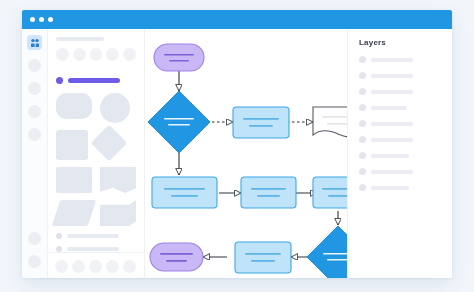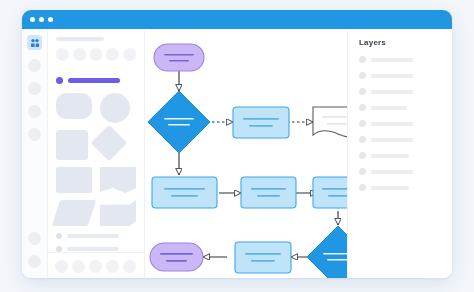--- a/index.html
+++ b/index.html
@@ -6,21 +6,21 @@
   body{
     width:474px;height:292px;overflow:hidden;
     background:#f2f6fb;
     font-family:"Liberation Sans", sans-serif;
   }
   .page{position:relative;width:474px;height:292px;}
 
   
   .window{
     position:absolute;left:22px;top:10px;width:430px;height:268px;
-    background:#fef9c3;border-radius:9px;overflow:hidden;
+    background:#fef9c3;border-radius:2px;overflow:hidden;
     box-shadow:0 6px 18px rgba(40,80,140,.10), 0 1px 3px rgba(40,80,140,.08);
   }
   .titlebar{height:19px;background:#2196e3;display:flex;align-items:center;padding-left:8px;gap:4px;}
   .dot{width:5px;height:5px;border-radius:50%;background:#ffffff;}
 
   .body{display:flex;height:249px;background:#ffffff;}
 
   
   .rail{width:25px;background:#fbfcfe;border-right:1px solid #eef1f6;
         display:flex;flex-direction:column;align-items:center;padding-top:6px;}

